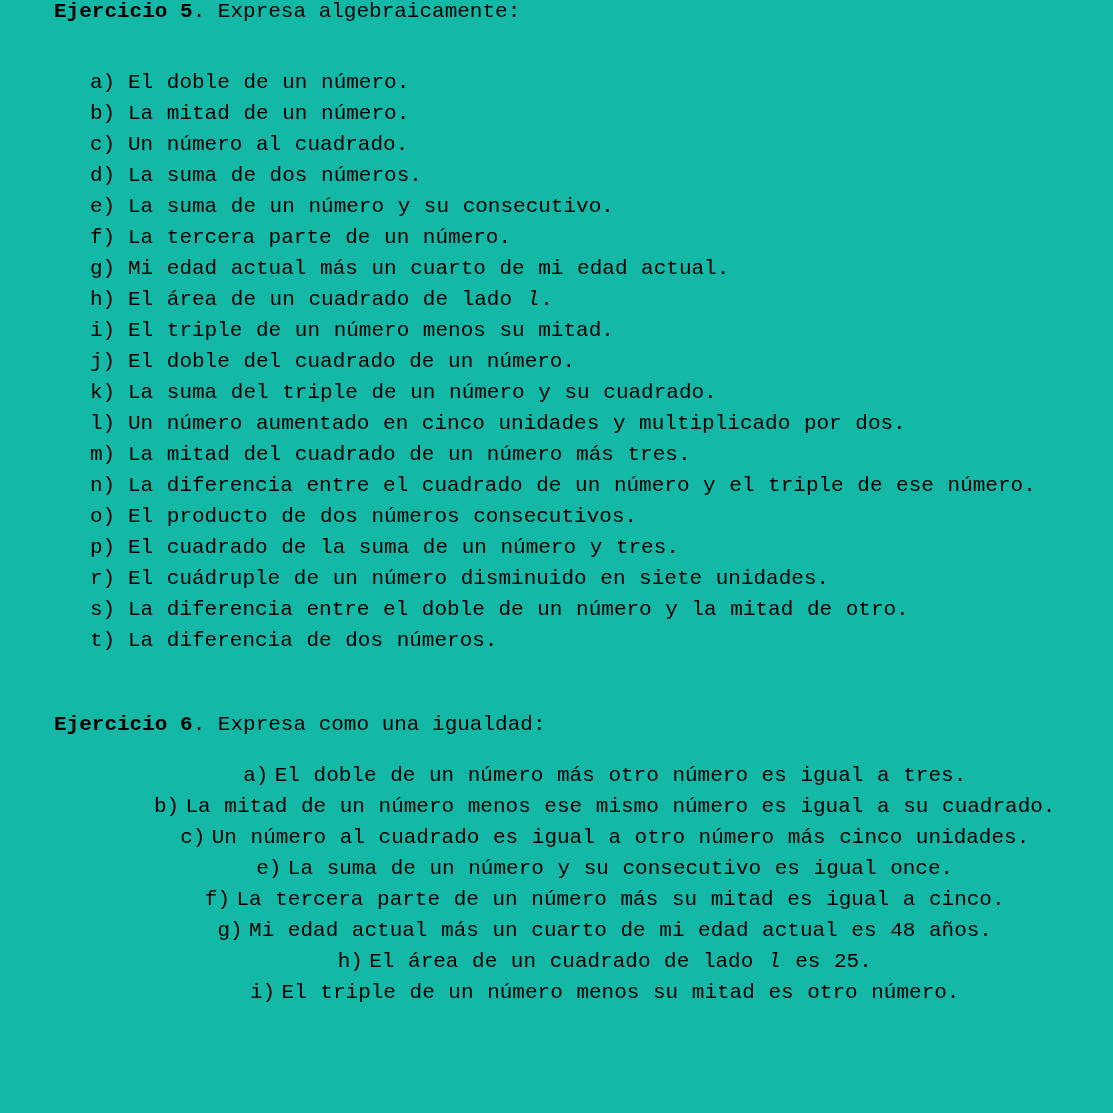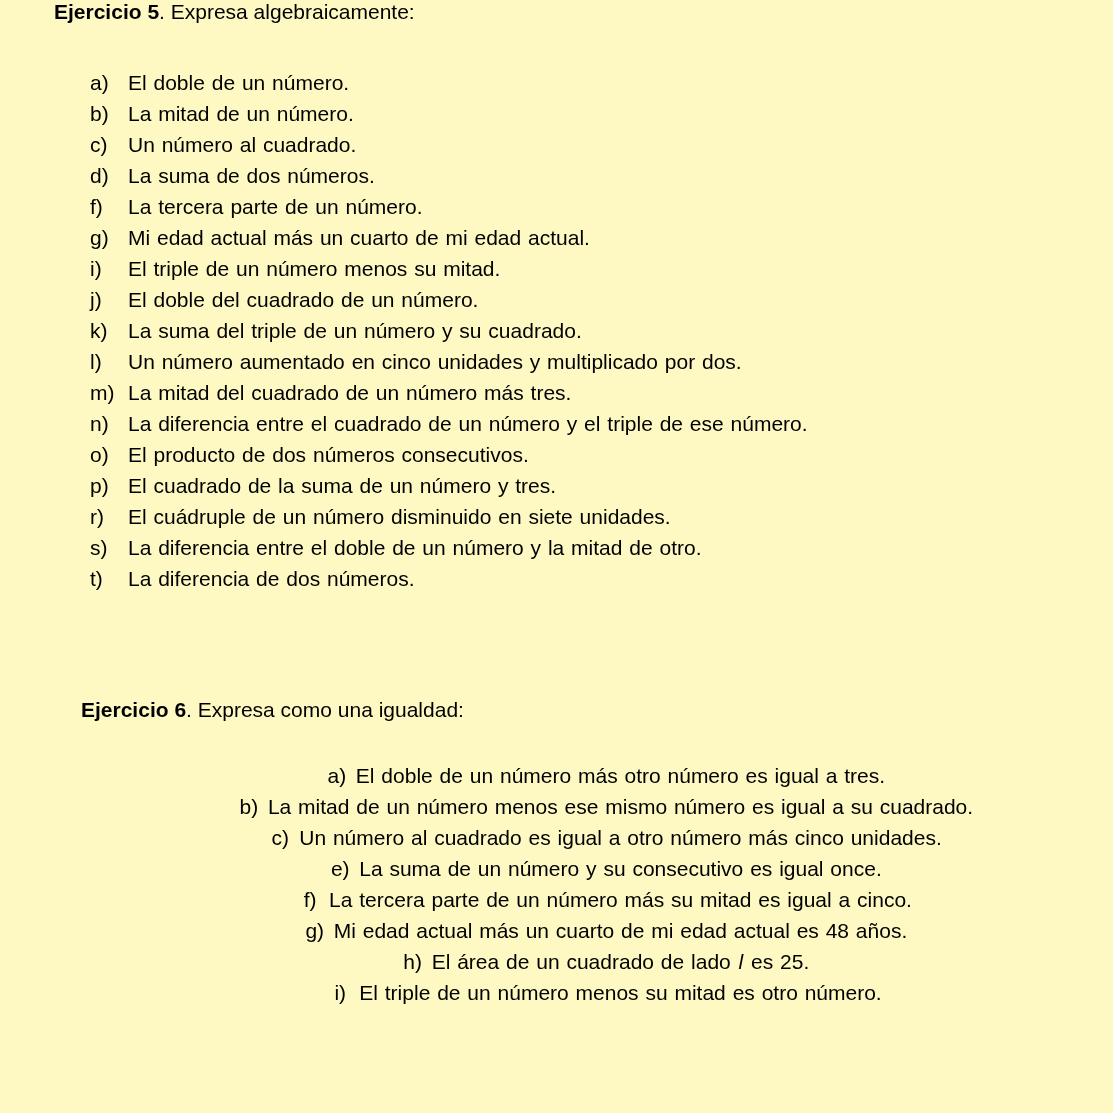--- a/index.html
+++ b/index.html
@@ -1,22 +1,22 @@
 <!DOCTYPE html>
 <html><head>
 <meta charset="utf-8">
 <style>
   html, body { margin: 0; padding: 0; }
   .page {
     position: relative;
     width: 1113px;
     height: 1113px;
-    background: #fef9c3;
+    background: #14b8a6;
     overflow: hidden;
-    font-family: Liberation Sans, sans-serif;
+    font-family: Liberation Mono, monospace;
     font-size: 21px;
     color: #000000;
   }
   .heading {
     position: absolute;
     left: 54px;
     line-height: 22px;
     white-space: nowrap;
   }
   .heading .num { font-weight: bold; }
@@ -45,36 +45,38 @@
 
   <div class="heading" style="top: 1px;">
     <span class="num">Ejercicio 5</span><span class="rest">. Expresa algebraicamente:</span>
   </div>
 
   <div class="list" style="top: 46px; margin-top: 21px;">
       <div class="row"><span class="lbl">a)</span><span class="txt">El doble de un número.</span></div>
       <div class="row"><span class="lbl">b)</span><span class="txt">La mitad de un número.</span></div>
       <div class="row"><span class="lbl">c)</span><span class="txt">Un número al cuadrado.</span></div>
       <div class="row"><span class="lbl">d)</span><span class="txt">La suma de dos números.</span></div>
+      <div class="row"><span class="lbl">e)</span><span class="txt">La suma de un número y su consecutivo.</span></div>
       <div class="row"><span class="lbl">f)</span><span class="txt">La tercera parte de un número.</span></div>
       <div class="row"><span class="lbl">g)</span><span class="txt">Mi edad actual más un cuarto de mi edad actual.</span></div>
+      <div class="row"><span class="lbl">h)</span><span class="txt">El área de un cuadrado de lado <i>l</i>.</span></div>
       <div class="row"><span class="lbl">i)</span><span class="txt">El triple de un número menos su mitad.</span></div>
       <div class="row"><span class="lbl">j)</span><span class="txt">El doble del cuadrado de un número.</span></div>
       <div class="row"><span class="lbl">k)</span><span class="txt">La suma del triple de un número y su cuadrado.</span></div>
       <div class="row"><span class="lbl">l)</span><span class="txt">Un número aumentado en cinco unidades y multiplicado por dos.</span></div>
       <div class="row"><span class="lbl">m)</span><span class="txt">La mitad del cuadrado de un número más tres.</span></div>
       <div class="row"><span class="lbl">n)</span><span class="txt">La diferencia entre el cuadrado de un número y el triple de ese número.</span></div>
       <div class="row"><span class="lbl">o)</span><span class="txt">El producto de dos números consecutivos.</span></div>
       <div class="row"><span class="lbl">p)</span><span class="txt">El cuadrado de la suma de un número y tres.</span></div>
       <div class="row"><span class="lbl">r)</span><span class="txt">El cuádruple de un número disminuido en siete unidades.</span></div>
       <div class="row"><span class="lbl">s)</span><span class="txt">La diferencia entre el doble de un número y la mitad de otro.</span></div>
       <div class="row"><span class="lbl">t)</span><span class="txt">La diferencia de dos números.</span></div>
     </div>
 
-  <div class="heading" style="top: 699px; margin-left: 27px;">
+  <div class="heading" style="top: 714px;">
     <span class="num">Ejercicio 6</span><span class="rest">. Expresa como una igualdad:</span>
   </div>
 
   <div class="list" style="top: 760px; text-align: center;">
       <div class="row"><span class="lbl">a)</span><span class="txt">El doble de un número más otro número es igual a tres.</span></div>
       <div class="row"><span class="lbl">b)</span><span class="txt">La mitad de un número menos ese mismo número es igual a su cuadrado.</span></div>
       <div class="row"><span class="lbl">c)</span><span class="txt">Un número al cuadrado es igual a otro número más cinco unidades.</span></div>
       <div class="row"><span class="lbl">e)</span><span class="txt">La suma de un número y su consecutivo es igual once.</span></div>
       <div class="row"><span class="lbl">f)</span><span class="txt">La tercera parte de un número más su mitad es igual a cinco.</span></div>
       <div class="row"><span class="lbl">g)</span><span class="txt">Mi edad actual más un cuarto de mi edad actual es 48 años.</span></div>

